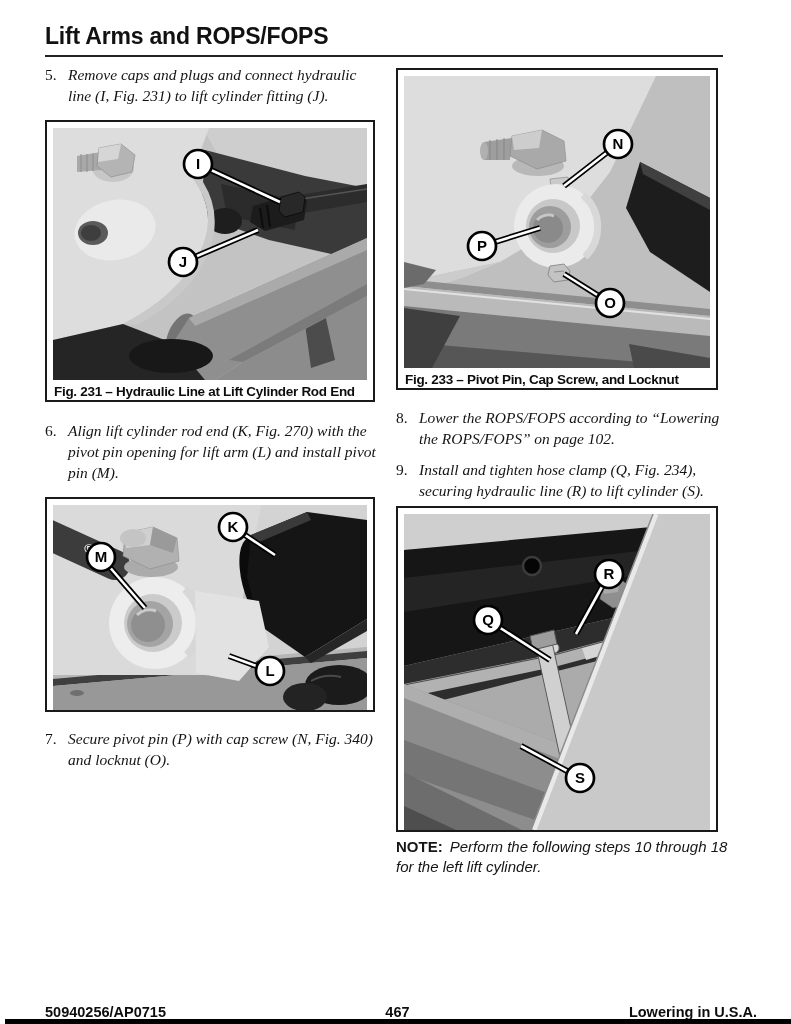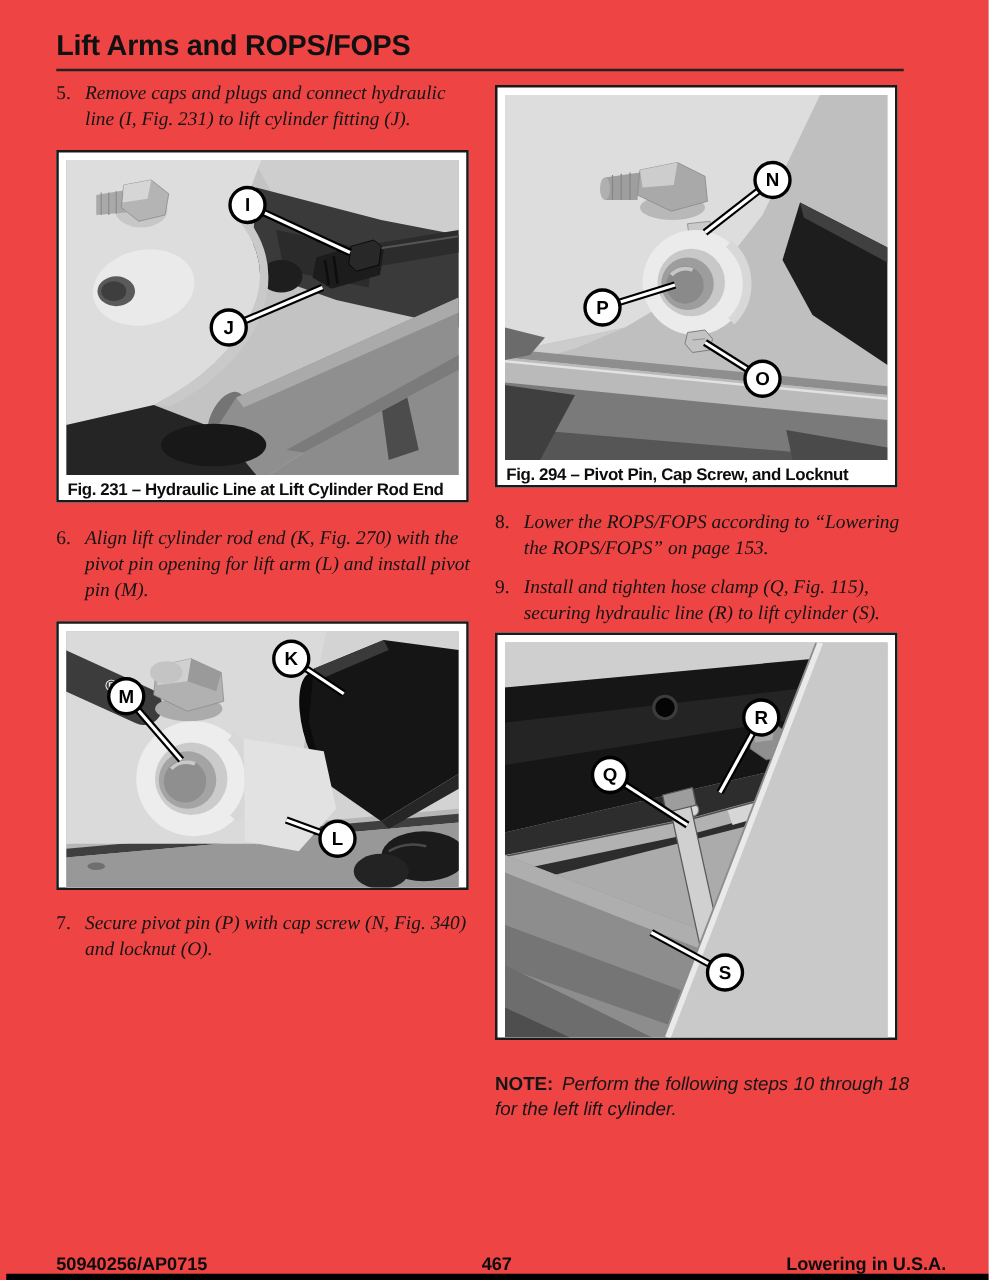--- a/index.html
+++ b/index.html
@@ -1,16 +1,16 @@
 <!DOCTYPE html>
 <html><head>
 <meta charset="utf-8">
 <style>
   html,body{margin:0;padding:0;background:#e9e9e9;}
-  .page{position:relative;width:791px;height:1024px;background:#ef4444;overflow:hidden;
+  .page{position:relative;width:791px;height:1024px;background:#ffffff;overflow:hidden;
         font-family:"Liberation Serif",serif;color:#111;}
   
   .title{position:absolute;left:45px;top:24px;margin:0;font:bold 23px/1.1 "Liberation Sans",sans-serif;
          color:#111;letter-spacing:-0.2px;}
   .title-rule{position:absolute;left:45px;top:55px;width:678px;height:2px;background:#222;}
   
   .col{position:absolute;top:64px;}
   .col-left{left:45px;width:332px;}
   .col-right{left:396px;width:334px;}
   
@@ -35,21 +35,21 @@
   .bottom-bar{position:absolute;left:5px;bottom:0;width:786px;height:5px;background:#000;}
   
   .lo{stroke:#000;stroke-width:6;}
   .li{stroke:#fff;stroke-width:2.6;}
   .cc{fill:#fff;stroke:#000;stroke-width:2.7;}
   .cl{font:bold 15px "Liberation Sans",sans-serif;fill:#000;text-anchor:middle;}
   .reg{font:bold 13px "Liberation Sans",sans-serif;fill:#f2f2f2;text-anchor:middle;}
   
   .mt14{margin-top:14px;} .mt18{margin-top:18px;} .mt16{margin-top:16px;}
   .mt4{margin-top:4px;} .mt17{margin-top:17px;} .mt10{margin-top:10px;}
-  .mt5{margin-top:5px;} .mt13{margin-top:26px;}
+  .mt5{margin-top:5px;} .mt13{margin-top:5px;}
 </style>
 </head>
 <body>
 
 <div class="page">
 
   <h1 class="title">Lift Arms and ROPS/FOPS</h1>
   <div class="title-rule"></div>
 
   <div class="col col-left">
@@ -246,31 +246,31 @@
             <text class="cl" x="78" y="175">P</text>
           </g>
           <g>
             <line class="lo" x1="206" y1="227" x2="160" y2="198"></line>
               <line class="li" x1="206" y1="227" x2="160" y2="198"></line>
             <circle class="cc" cx="206" cy="227" r="14"></circle>
             <text class="cl" x="206" y="232">O</text>
           </g>
         </svg>
       </div>
-      <figcaption class="fig-caption">Fig. 294 – Pivot Pin, Cap Screw, and Locknut</figcaption>
+      <figcaption class="fig-caption">Fig. 233 – Pivot Pin, Cap Screw, and Locknut</figcaption>
     </figure>
 
     <div class="step mt17">
       <span class="step-num">8.</span>
-      <span class="step-text">Lower the ROPS/FOPS according to “Lowering the ROPS/FOPS” on page 153.</span>
+      <span class="step-text">Lower the ROPS/FOPS according to “Lowering the ROPS/FOPS” on page 102.</span>
     </div>
 
     <div class="step mt10">
       <span class="step-num">9.</span>
-      <span class="step-text">Install and tighten hose clamp (Q, Fig. 115), securing hydraulic line (R) to lift cylinder (S).</span>
+      <span class="step-text">Install and tighten hose clamp (Q, Fig. 234), securing hydraulic line (R) to lift cylinder (S).</span>
     </div>
 
     <figure class="fig w-right mt5">
       <div class="fig-photo" style="height:316px">
         <svg viewBox="0 0 306 316" preserveAspectRatio="none">
           <rect width="306" height="316" fill="#ababab"></rect>
           <polygon points="0,0 306,0 306,12 0,36" fill="#cfcfcf"></polygon>
           <g>
             <polygon points="0,36 258,12 270,90 0,152" fill="#161616"></polygon>
             <polygon points="0,64 262,34 265,56 0,98" fill="#242424"></polygon>

